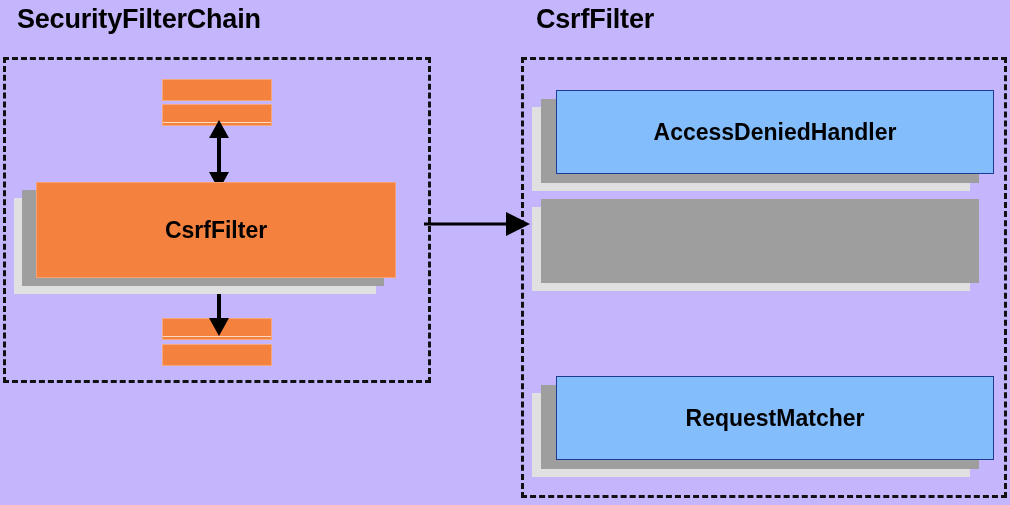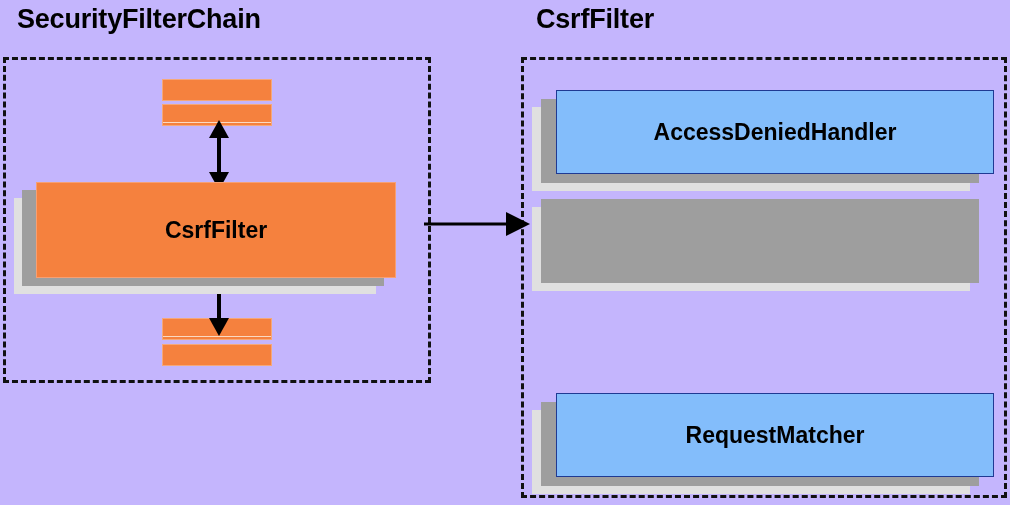--- a/index.html
+++ b/index.html
@@ -102,21 +102,21 @@
 
   
   .blue-wrap { position: absolute; width: 462px; height: 101px; left: 532px; }
   .blue-wrap .stack-shadow-light { left: 0px;  top: 17px; width: 438px; height: 84px; }
   .blue-wrap .stack-shadow-dark  { left: 9px;  top: 9px;  width: 438px; height: 84px; }
   .blue-wrap .stack-face         { left: 24px; top: 0px;  width: 438px; height: 84px; }
 
   #blue-0 { top: 90px;  }
   #blue-1 { top: 190px; }
   #blue-2 { top: 291px; }
-  #blue-3 { top: 393px; }
+  #blue-3 { top: 376px; }
 
   
   .arrow-svg {
     position: absolute;
     overflow: visible;
   }
   #arrow-up   { left: 196px; top: 120px; width: 46px; height: 70px; }
   #arrow-down { left: 196px; top: 268px; width: 46px; height: 68px; }
   #arrow-h    { left: 424px; top: 208px; width: 106px; height: 32px; }
 </style>

